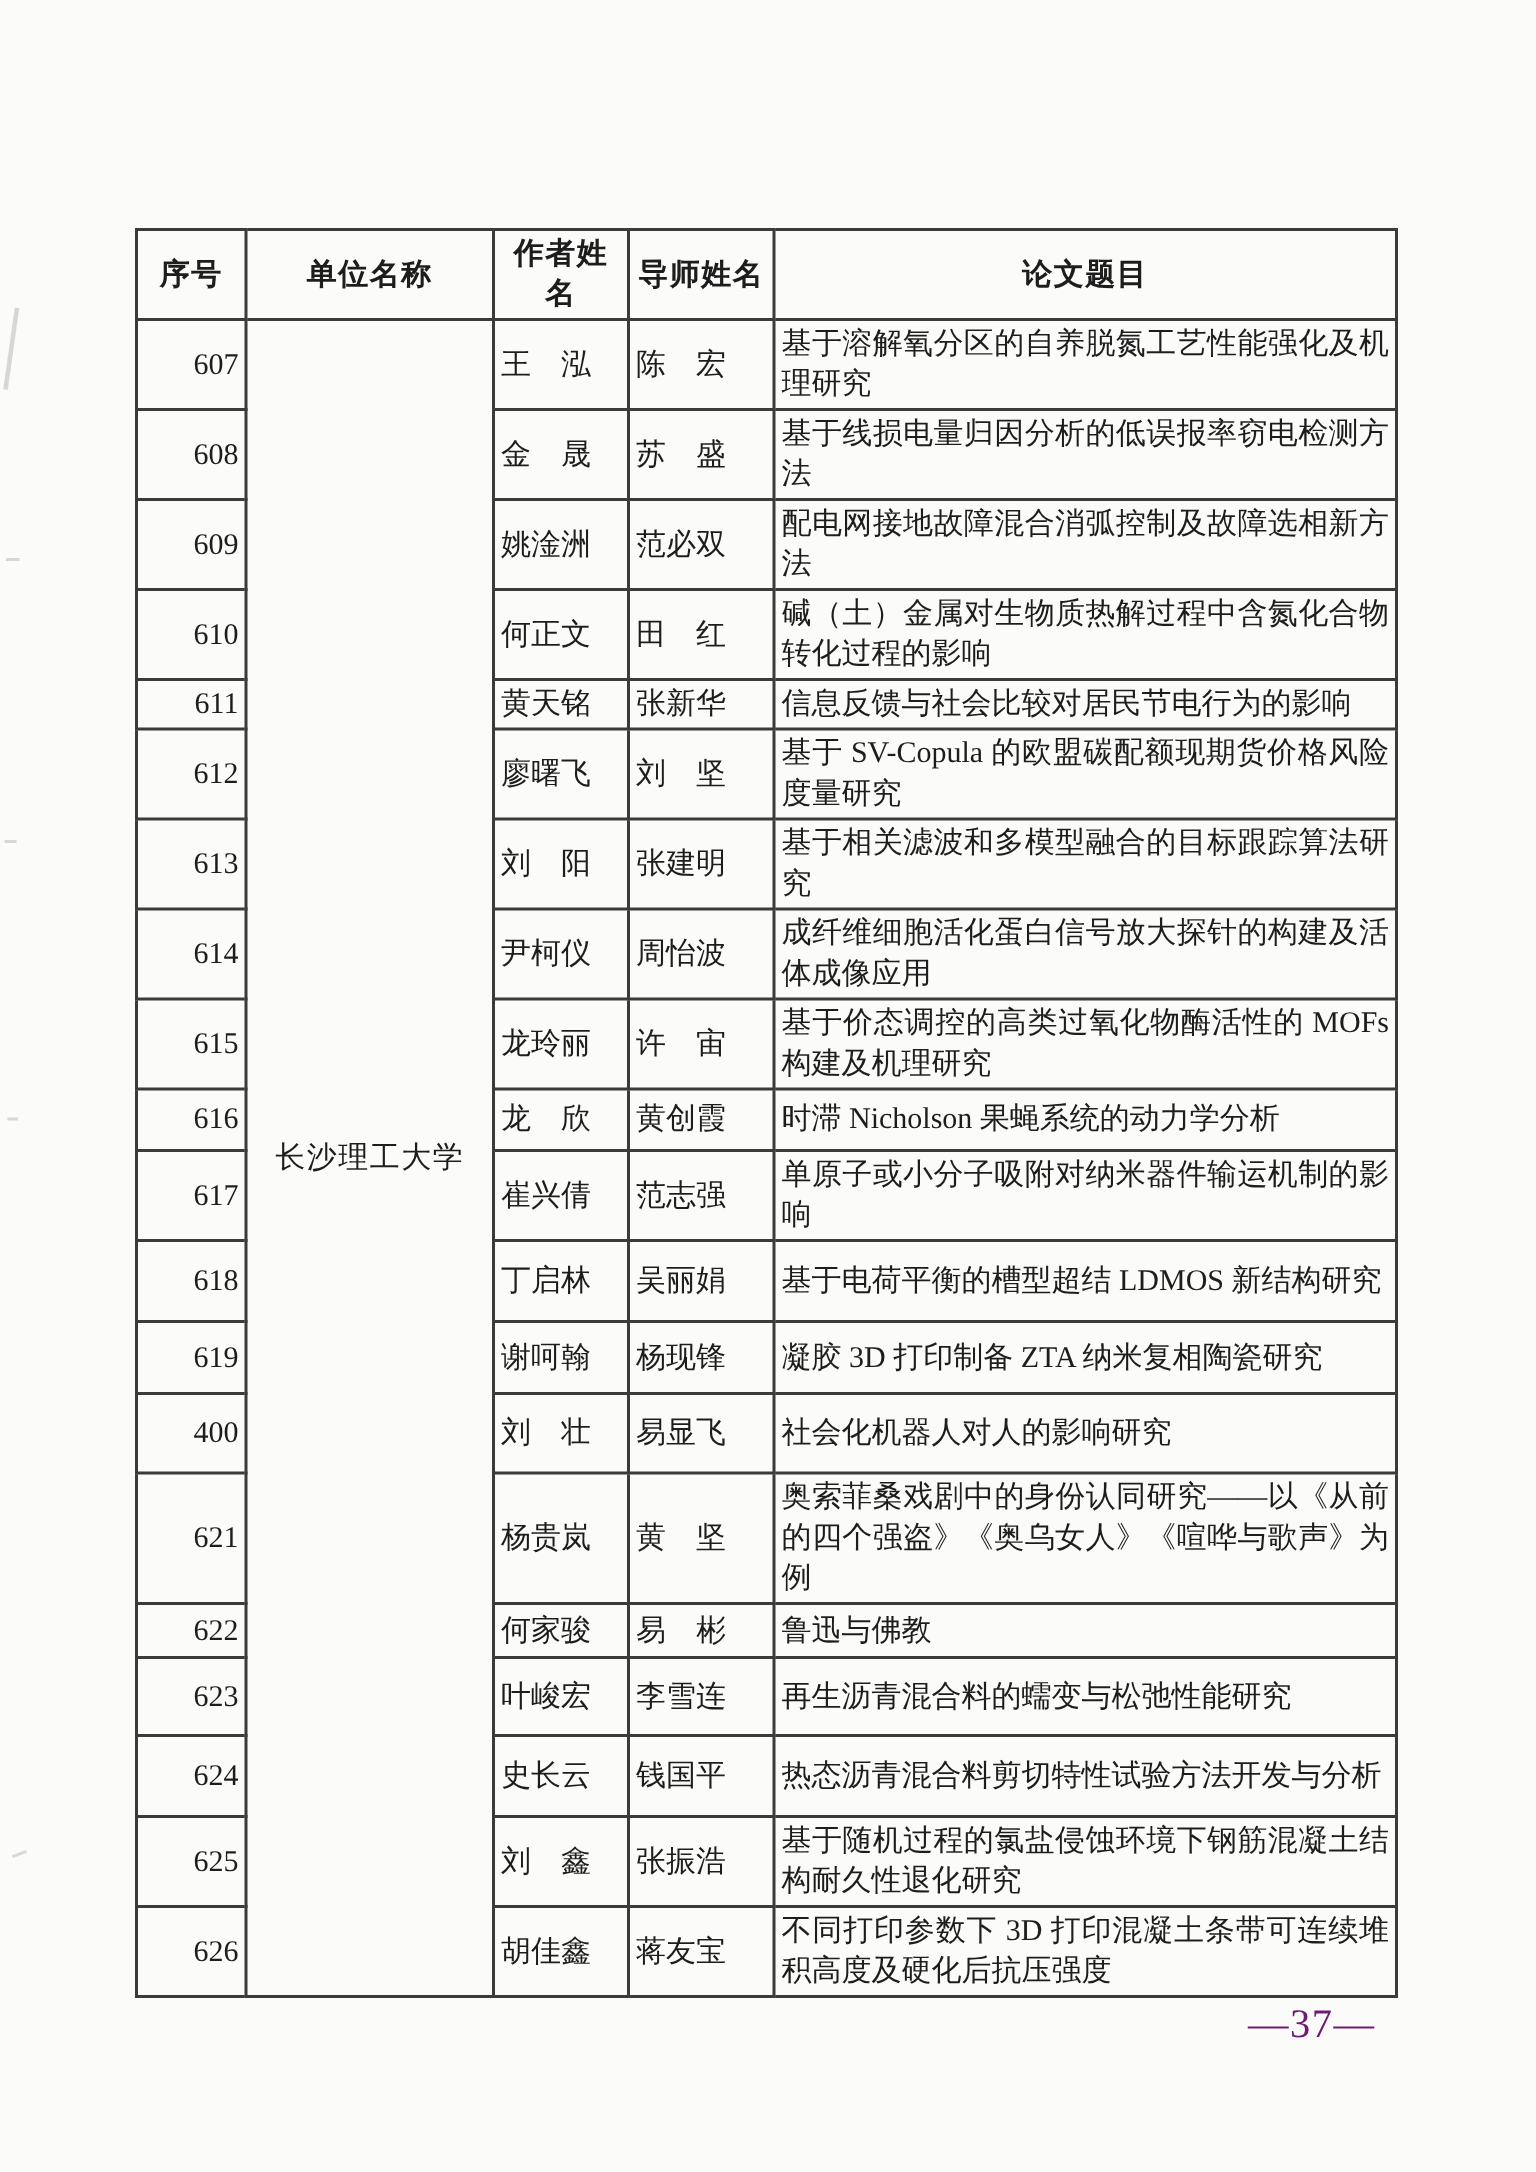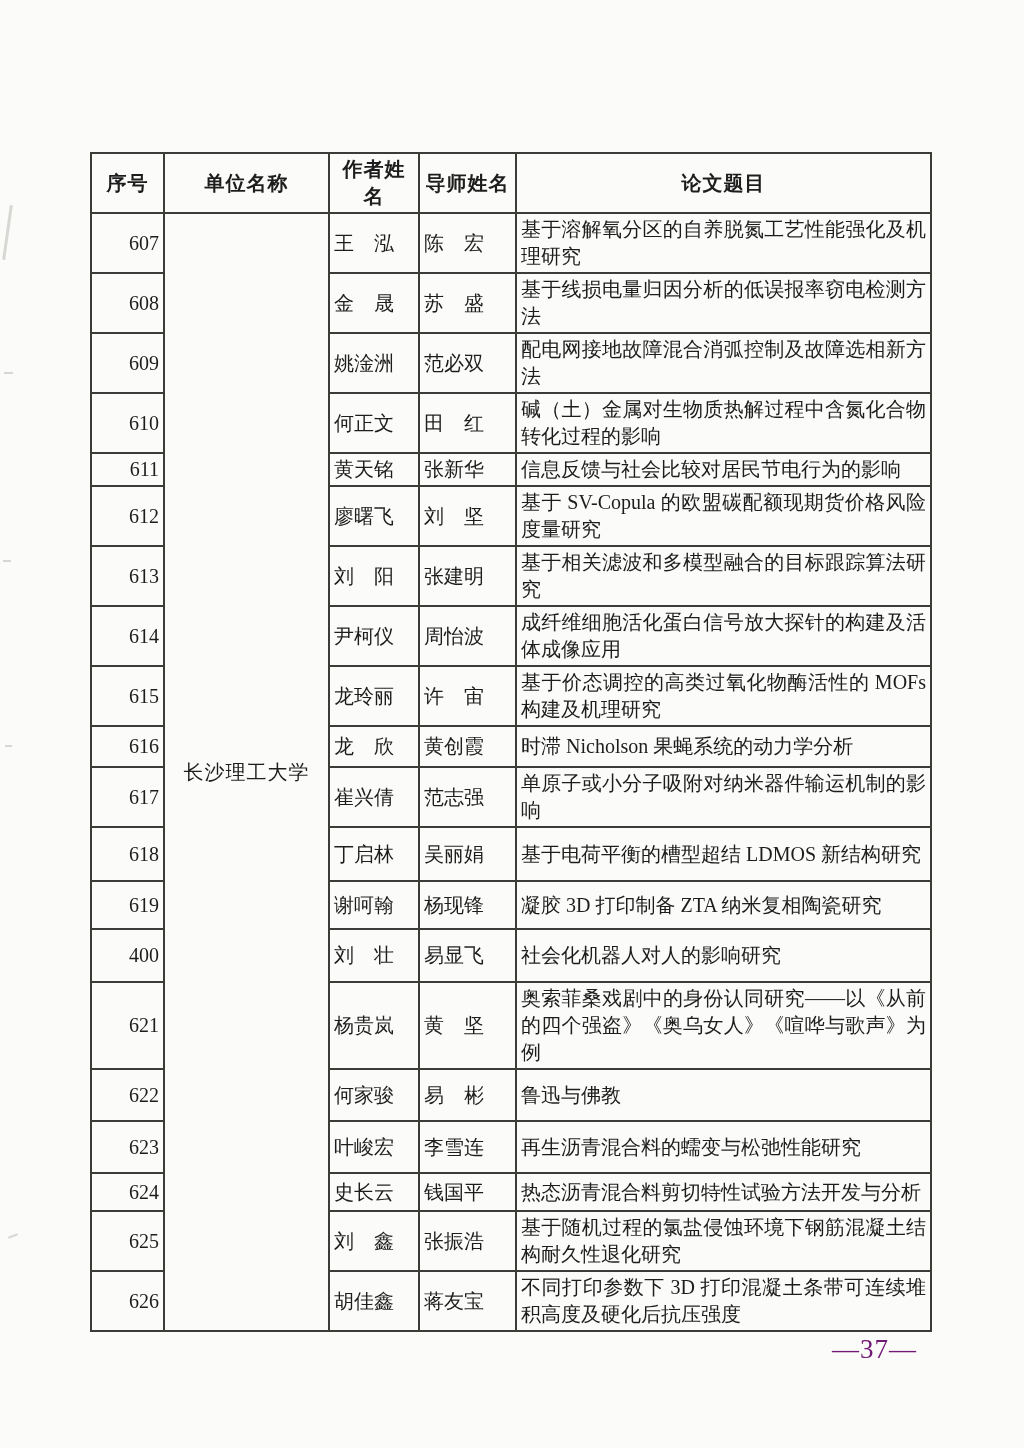--- a/index.html
+++ b/index.html
@@ -195,33 +195,33 @@
         <td class="cell-name">刘　壮</td>
         <td class="cell-name">易显飞</td>
         <td class="cell-title">社会化机器人对人的影响研究</td>
       </tr>
       <tr style="height:77px">
         <td class="cell-no">621</td>
         <td class="cell-name">杨贵岚</td>
         <td class="cell-name">黄　坚</td>
         <td class="cell-title">奥索菲桑戏剧中的身份认同研究——以《从前的四个强盗》《奥乌女人》《喧哗与歌声》为例</td>
       </tr>
-      <tr style="height:52px">
+      <tr style="height:36px">
         <td class="cell-no">622</td>
         <td class="cell-name">何家骏</td>
         <td class="cell-name">易　彬</td>
         <td class="cell-title">鲁迅与佛教</td>
       </tr>
       <tr style="height:52px">
         <td class="cell-no">623</td>
         <td class="cell-name">叶峻宏</td>
         <td class="cell-name">李雪连</td>
         <td class="cell-title">再生沥青混合料的蠕变与松弛性能研究</td>
       </tr>
-      <tr style="height:38px">
+      <tr style="height:54px">
         <td class="cell-no">624</td>
         <td class="cell-name">史长云</td>
         <td class="cell-name">钱国平</td>
         <td class="cell-title">热态沥青混合料剪切特性试验方法开发与分析</td>
       </tr>
       <tr style="height:55px">
         <td class="cell-no">625</td>
         <td class="cell-name">刘　鑫</td>
         <td class="cell-name">张振浩</td>
         <td class="cell-title">基于随机过程的氯盐侵蚀环境下钢筋混凝土结构耐久性退化研究</td>

